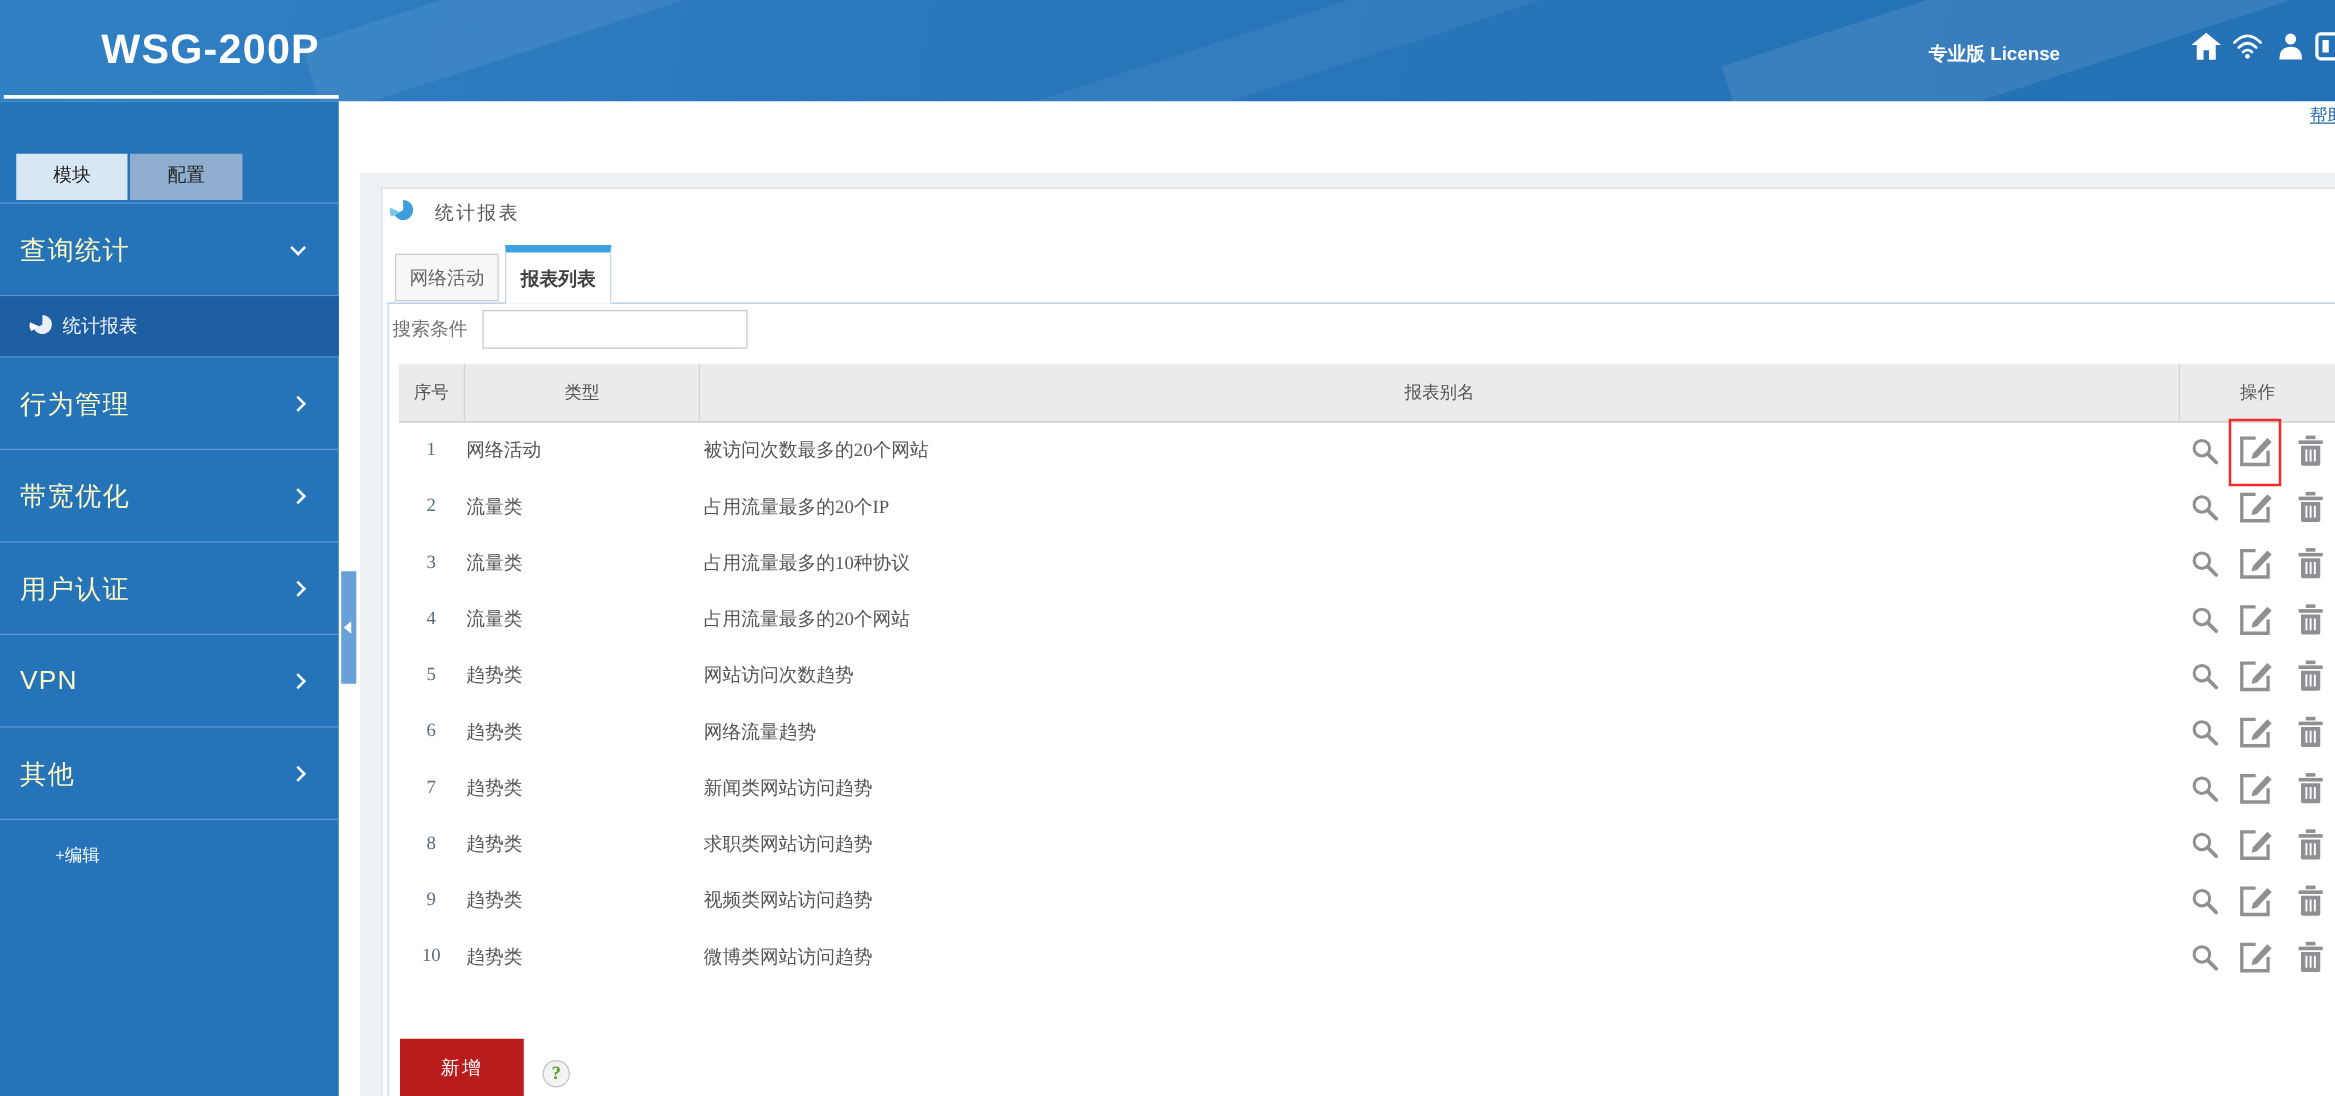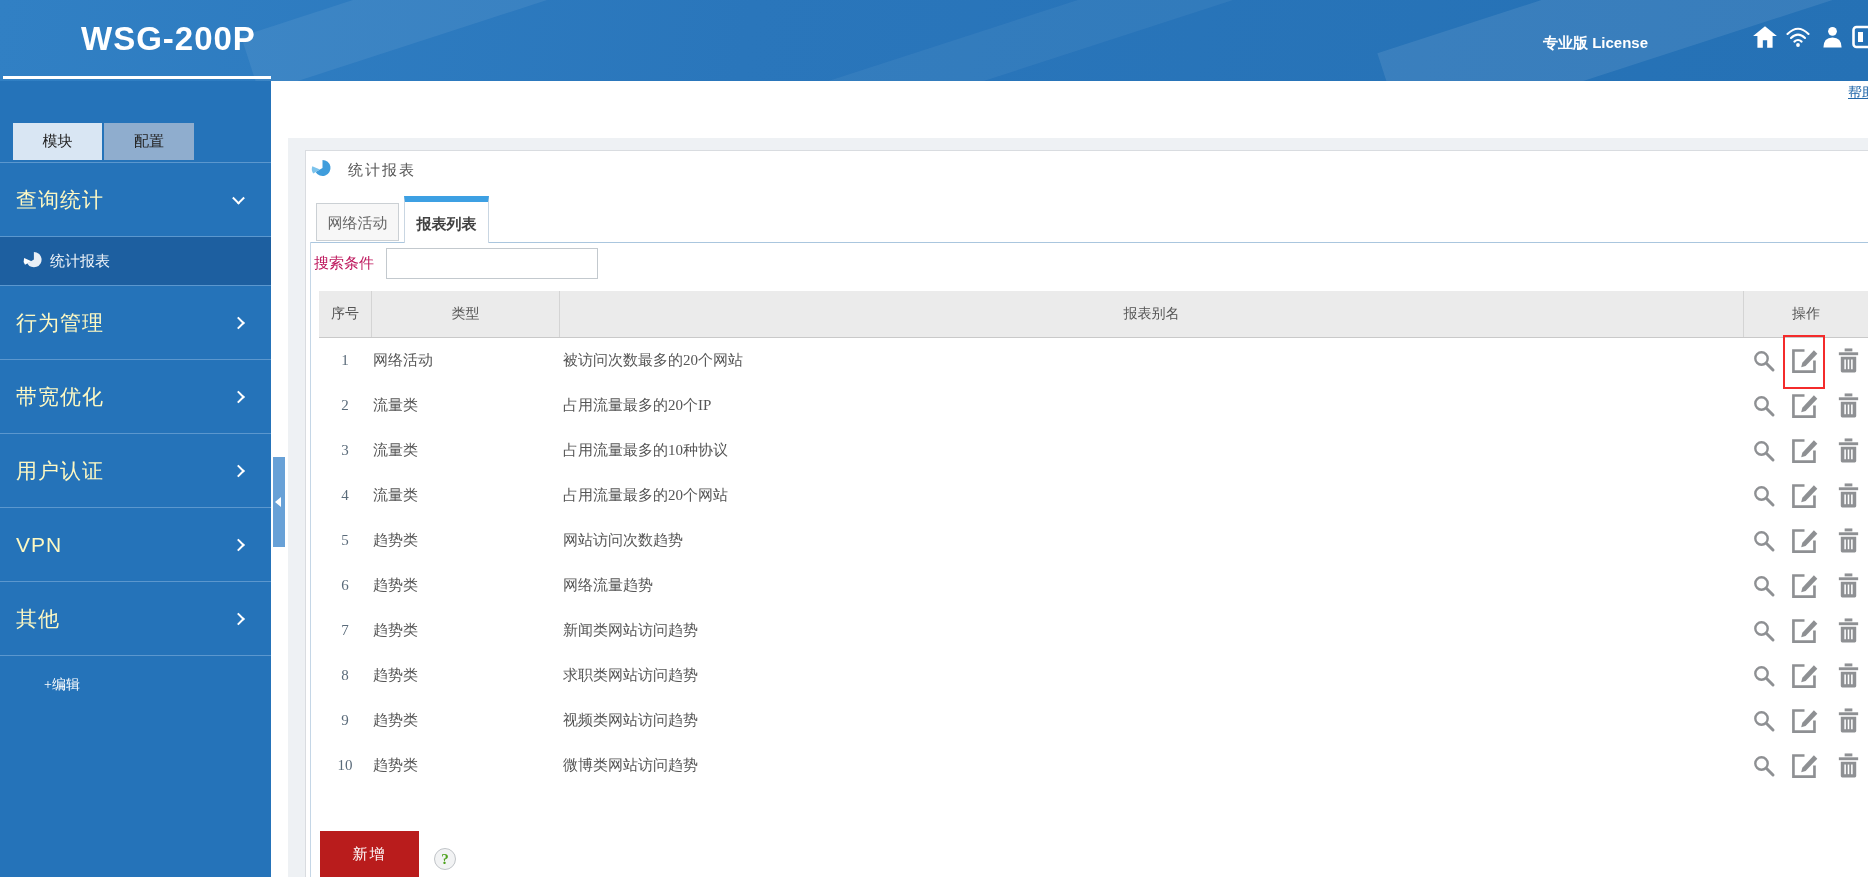--- a/index.html
+++ b/index.html
@@ -74,21 +74,21 @@
   .ptab { position:absolute; text-align:center; font-family:"Liberation Serif", serif;
           font-size:15px; cursor:pointer; }
   .ptab.inactive { left:10px; top:52px; width:83px; height:38px; line-height:38px;
                    background:#f7f7f7; border:1px solid #cbd0d4; color:#666; }
   .ptab.active { left:98px; top:45px; width:85px; height:47px; line-height:44px;
                  background:#fff; border-left:1px solid #c9d6e2; border-right:1px solid #c9d6e2;
                  border-top:6px solid #3da0e3; font-weight:bold; color:#404040; z-index:2;}
   .tabstrip-line { position:absolute; left:4px; top:91px; right:0; height:1px; background:#aac6de; }
   .content-left-border { position:absolute; left:4px; top:91px; bottom:0; width:1px; background:#c4d6e6; }
 
-  .search-label { position:absolute; left:8px; top:103px; font-size:15px; color:#be185d;
+  .search-label { position:absolute; left:8px; top:103px; font-size:15px; color:#737373;
                   font-family:"Liberation Serif", serif; }
   .search-input { position:absolute; left:80px; top:97px; width:212px; height:31px;
                   border:1px solid #c3c9ce; background:#fff; font-size:14px; padding:0 6px;
                   font-family:"Liberation Serif", serif; outline:none; }
 
   
   .rtable { position:absolute; left:13px; top:140px; right:0;
             font-family:"Liberation Serif", serif; }
   .thead { display:grid; grid-template-columns:52px 188px 1fr 125px; height:47px;
            background:#ebebeb; border-bottom:1px solid #c9c9c9; }

